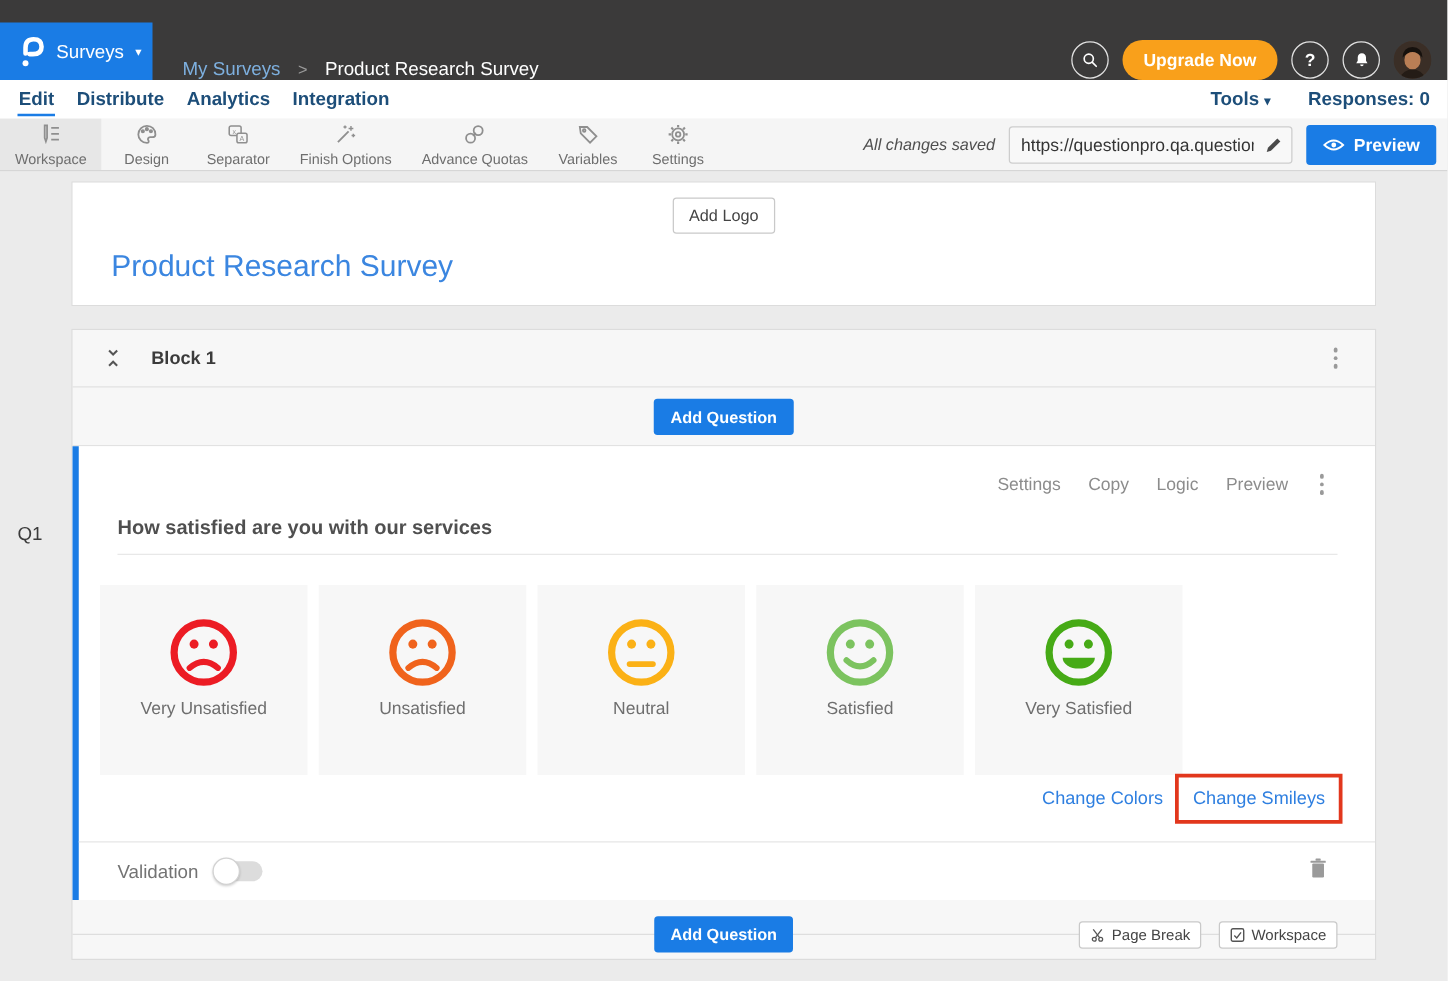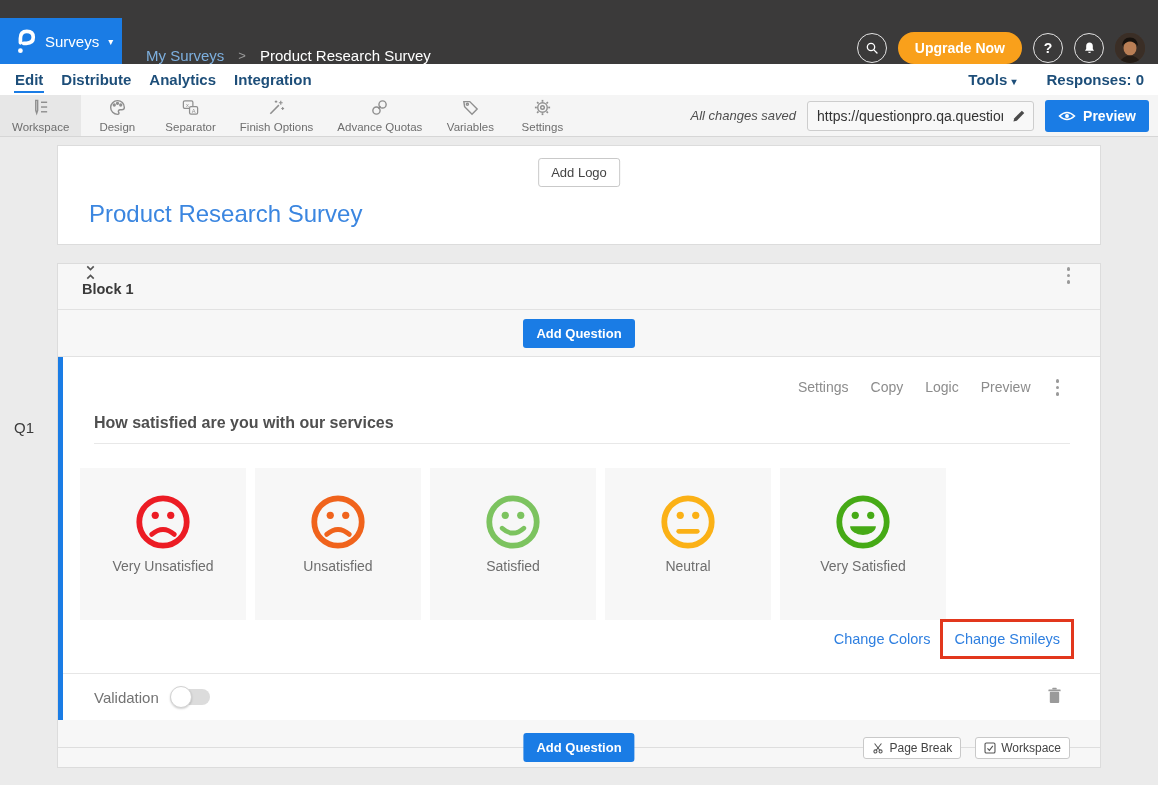--- a/index.html
+++ b/index.html
@@ -40,21 +40,21 @@
   .pencil-btn { position:absolute; right:7px; top:7px; cursor:pointer; }
   .preview-btn { background:#1a7ce5; color:#fff; border:none; border-radius:3px; height:32px; padding:0 13px; font-size:14px; font-weight:bold; display:flex; align-items:center; gap:7px; cursor:pointer; }
 
   
   .card1 { position:absolute; left:57px; top:145px; width:1044px; height:100px; background:#fff; border:1px solid #dcdcdc; }
   .add-logo-btn { position:absolute; left:50%; transform:translateX(-50%); top:12px; background:#fff; border:1px solid #c9c9c9; border-radius:3px; padding:6px 12px; font-size:13px; color:#444; cursor:pointer; }
   .survey-title { position:absolute; left:31px; bottom:16px; font-size:24px; color:#3b86e0; cursor:text; }
 
   
   .block { position:absolute; left:57px; top:263px; width:1044px; height:505px; background:#f7f7f7; border:1px solid #dcdcdc; }
-  .block-header { height:46px; border-bottom:1px solid #e2e2e2; display:flex; position:relative;flex-direction:column; }
+  .block-header { height:46px; border-bottom:1px solid #e2e2e2; display:flex; align-items:center; position:relative; }
   .collapse-btn { margin-left:26px; cursor:pointer; display:flex; }
   .block-title { margin-left:24px; font-size:14.5px; font-weight:bold; color:#3b3b3b; }
   .kebab { display:flex; flex-direction:column; gap:3px; cursor:pointer; padding:3px; }
   .kebab i { width:3.5px; height:3.5px; border-radius:50%; background:#9a9a9a; display:block; }
   .block-header .kebab { position:absolute; right:27px; }
   .addq-row { height:47px; border-bottom:1px solid #e2e2e2; display:flex; align-items:center; justify-content:center; }
   .addq-btn { background:#1a7ce5; color:#fff; border:none; border-radius:3px; padding:7px 13px; font-size:13px; font-weight:bold; cursor:pointer; }
 
   
   .qcard { position:relative; height:363px; background:#fff; border-left:5px solid #1a7ce5; }
@@ -297,39 +297,39 @@
                 <circle cx="32" cy="32" r="23" fill="none" stroke-width="5.6"></circle>
                 <circle cx="24.5" cy="25.5" r="3.5" stroke="none"></circle>
                 <circle cx="39.5" cy="25.5" r="3.5" stroke="none"></circle>
                 <path d="M21 44 Q32 34.5 43 44" fill="none" stroke-width="4.6" stroke-linecap="round"></path>
               </g>
             </svg></span>
         <span class="opt-label">Unsatisfied</span>
       </div>
       <div class="tile">
         <span class="smiley"><svg width="66" height="66" viewBox="0 0 64 64">
+              <g stroke="#fbb116" fill="#fbb116">
+                <circle cx="32" cy="32" r="23" fill="none" stroke-width="5.6"></circle>
+                <circle cx="24.5" cy="25.5" r="3.5" stroke="none"></circle>
+                <circle cx="39.5" cy="25.5" r="3.5" stroke="none"></circle>
+                <path d="M23 41 H41" fill="none" stroke-width="4.6" stroke-linecap="round"></path>
+              </g>
+            </svg></span>
+        <span class="opt-label">Neutral</span>
+      </div>
+      <div class="tile">
+        <span class="smiley"><svg width="66" height="66" viewBox="0 0 64 64">
               <g stroke="#7cc35f" fill="#7cc35f">
                 <circle cx="32" cy="32" r="23" fill="none" stroke-width="5.6"></circle>
                 <circle cx="24.5" cy="25.5" r="3.5" stroke="none"></circle>
                 <circle cx="39.5" cy="25.5" r="3.5" stroke="none"></circle>
                 <path d="M21.5 38 Q32 47.5 42.5 38" fill="none" stroke-width="4.6" stroke-linecap="round"></path>
               </g>
             </svg></span>
         <span class="opt-label">Satisfied</span>
-      </div>
-      <div class="tile">
-        <span class="smiley"><svg width="66" height="66" viewBox="0 0 64 64">
-              <g stroke="#fbb116" fill="#fbb116">
-                <circle cx="32" cy="32" r="23" fill="none" stroke-width="5.6"></circle>
-                <circle cx="24.5" cy="25.5" r="3.5" stroke="none"></circle>
-                <circle cx="39.5" cy="25.5" r="3.5" stroke="none"></circle>
-                <path d="M23 41 H41" fill="none" stroke-width="4.6" stroke-linecap="round"></path>
-              </g>
-            </svg></span>
-        <span class="opt-label">Neutral</span>
       </div>
       <div class="tile">
         <span class="smiley"><svg width="66" height="66" viewBox="0 0 64 64">
               <g stroke="#46aa16" fill="#46aa16">
                 <circle cx="32" cy="32" r="23" fill="none" stroke-width="5.6"></circle>
                 <circle cx="24.5" cy="25.5" r="3.5" stroke="none"></circle>
                 <circle cx="39.5" cy="25.5" r="3.5" stroke="none"></circle>
                 <path d="M19.5 36 a12.5 8.5 0 0 0 25 0 z" stroke="none"></path>
               </g>
             </svg></span>

